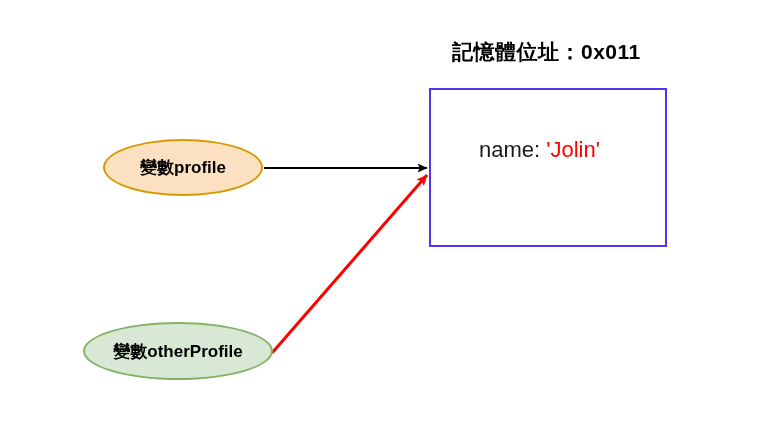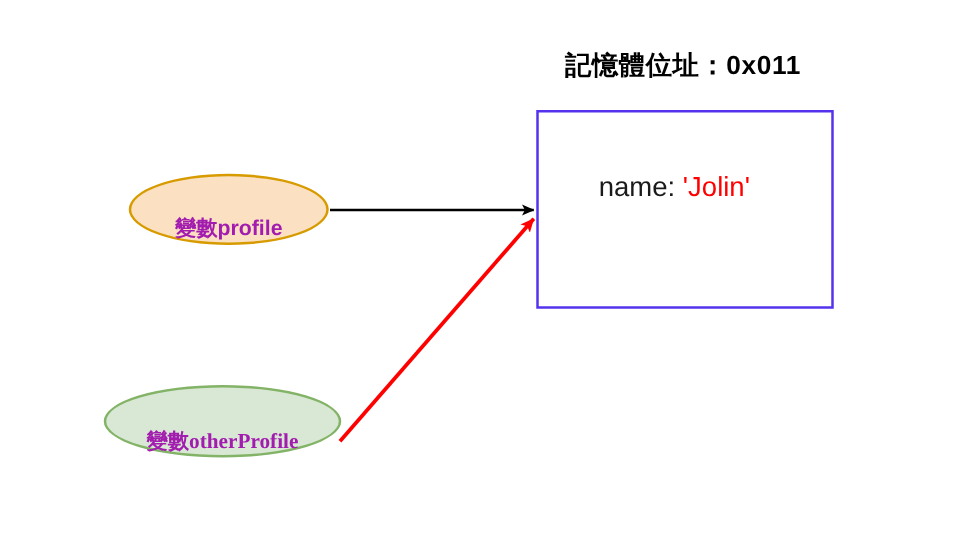--- a/index.html
+++ b/index.html
@@ -59,43 +59,42 @@
   }
   .prop-line { display: block; }
   .val-string { color: #ff0000; }
 
   
   .ellipse {
     position: absolute;
     box-sizing: border-box;
     border-radius: 50%;
     display: flex;
-    align-items: flex-end;
+    align-items: center;
     justify-content: center;
     font-size: 17px;
     font-weight: bold;
-    color: #a21caf;
+    color: #000000;
     white-space: nowrap;
   }
   .ellipse-profile {
     left: 103px;
     top: 139px;
     width: 160px;
     height: 57px;
     background: #fbe0c2;
     border: 2px solid #d79b00;
   }
   .ellipse-other-profile {
     left: 83px;
-    top: 308px;
+    top: 322px;
     width: 190px;
     height: 58px;
     background: #d9e8d4;
     border: 2px solid #82b366;
-    font-family: Liberation Serif, serif;
   }
 </style>
 </head>
 <body>
 
 <div id="canvas">
 
   <svg id="edges" viewBox="0 0 771 438" xmlns="http://www.w3.org/2000/svg">
     <defs>
       <marker id="arrow-black" markerWidth="10" markerHeight="9" refX="9.5" refY="4.5" orient="auto" markerUnits="userSpaceOnUse">

